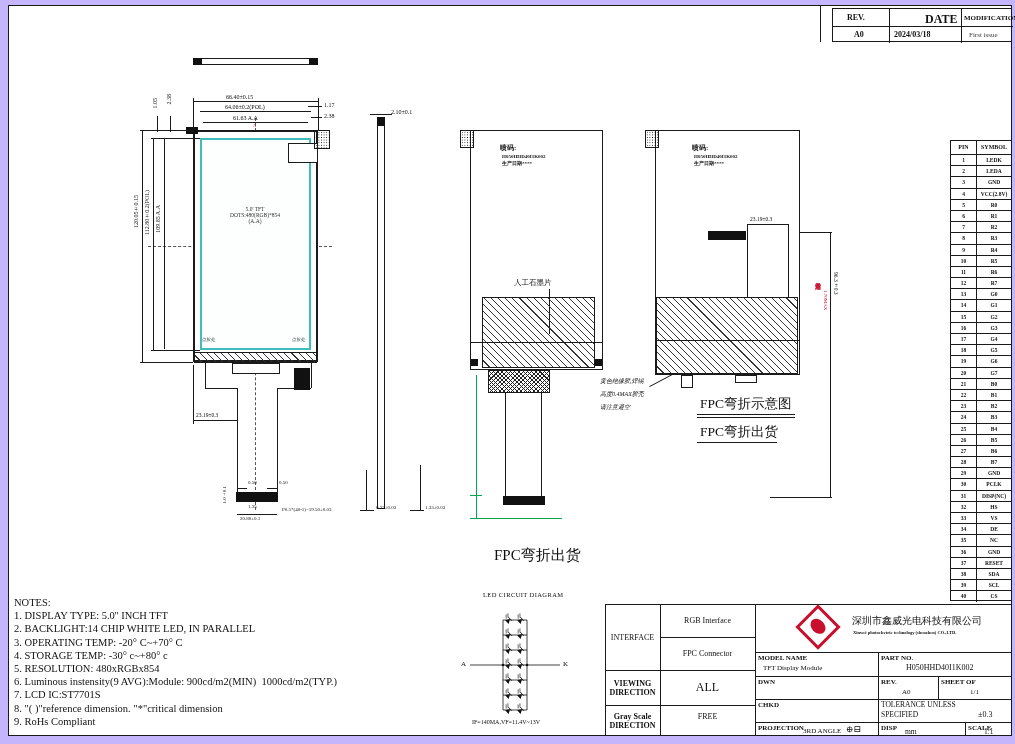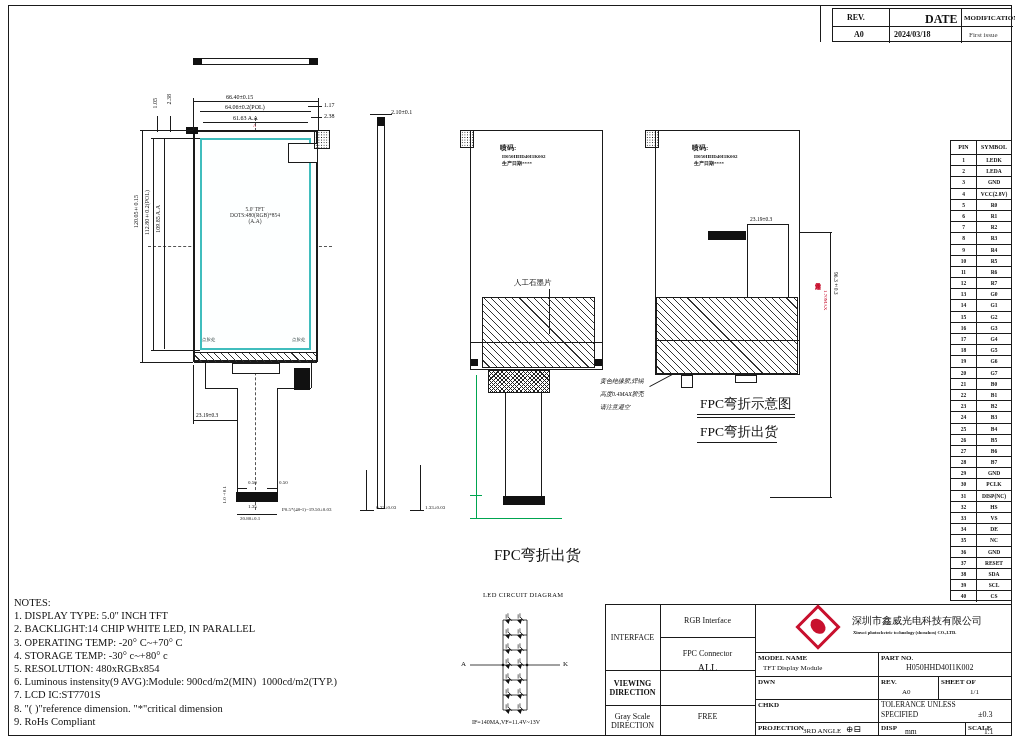--- a/index.html
+++ b/index.html
@@ -1,16 +1,16 @@
 <!DOCTYPE html>
 <html><head>
 <meta charset="utf-8">
 <style>
   html,body{margin:0;padding:0;background:#e8e8e8}
-  #sheet{position:relative;width:1015px;height:744px;background:#ffffff;
+  #sheet{position:relative;width:1015px;height:744px;background:#c4b5fd;
          font-family:"Liberation Serif","DejaVu Serif",serif;color:#111;overflow:hidden}
   .hl{position:absolute;height:1px;background:#1a1a1a}
   .vl{position:absolute;width:1px;background:#1a1a1a}
   .box{position:absolute;border:1px solid #1a1a1a;box-sizing:border-box;background:#fff}
   .solid{position:absolute;background:#111}
   .txt{position:absolute;white-space:nowrap;line-height:1.15}
   .vtxt{writing-mode:vertical-rl;transform:rotate(180deg)}
   .vtxt2{writing-mode:vertical-rl}
   .cell{position:absolute;display:flex;flex-direction:column;align-items:center;justify-content:center;text-align:center}
   .dash-h{position:absolute;height:0;border-top:1px dashed #555}
@@ -493,24 +493,24 @@
   <div class="cell" style="left:605px;top:604px;width:55px;height:66px;font-size:8px">
     <span>INTERFACE</span>
     </div>
   <div class="cell" style="left:660px;top:637px;width:95px;height:33px;font-size:8px">
     <span>FPC Connector</span>
     </div>
   <div class="cell" style="left:605px;top:670px;width:55px;height:35px;font-size:8px;font-weight:bold">
     <span>VIEWING</span>
     <span>DIRECTION</span>
     </div>
-  <div class="cell" style="left:660px;top:650px;width:95px;height:35px;font-size:10px">
+  <div class="cell" style="left:660px;top:670px;width:95px;height:35px;font-size:12px">
     <span>ALL</span>
     </div>
-  <div class="cell" style="left:605px;top:705px;width:55px;height:31px;font-size:8px;font-weight:normal">
+  <div class="cell" style="left:605px;top:705px;width:55px;height:31px;font-size:8px;font-weight:bold">
     <span>Gray Scale</span>
     <span>DIRECTION</span>
     </div>
   <div class="cell" style="left:660px;top:705px;width:95px;height:23px;font-size:8px">
     <span>FREE</span>
     </div>
 
   <div style="position:absolute;left:802px;top:611px;width:26px;height:26px;border:3px solid #c8102e;transform:rotate(45deg)">
     <div style="position:absolute;left:4px;top:6px;width:17px;height:13px;background:#c8102e;border-radius:50%"></div>
   </div>

